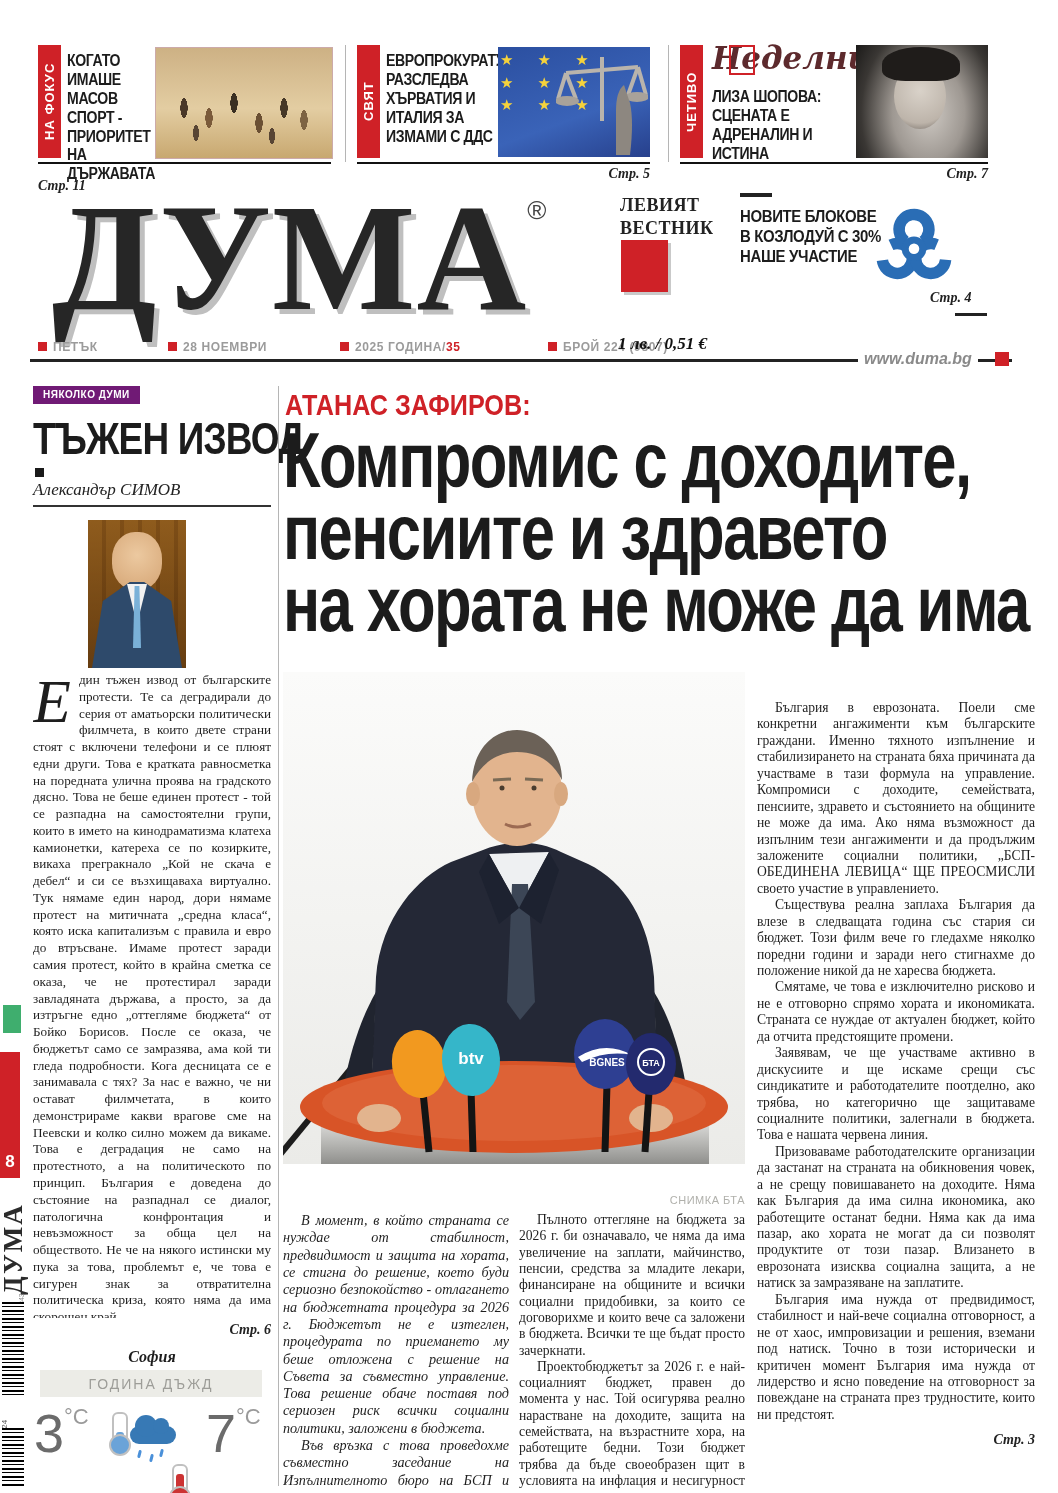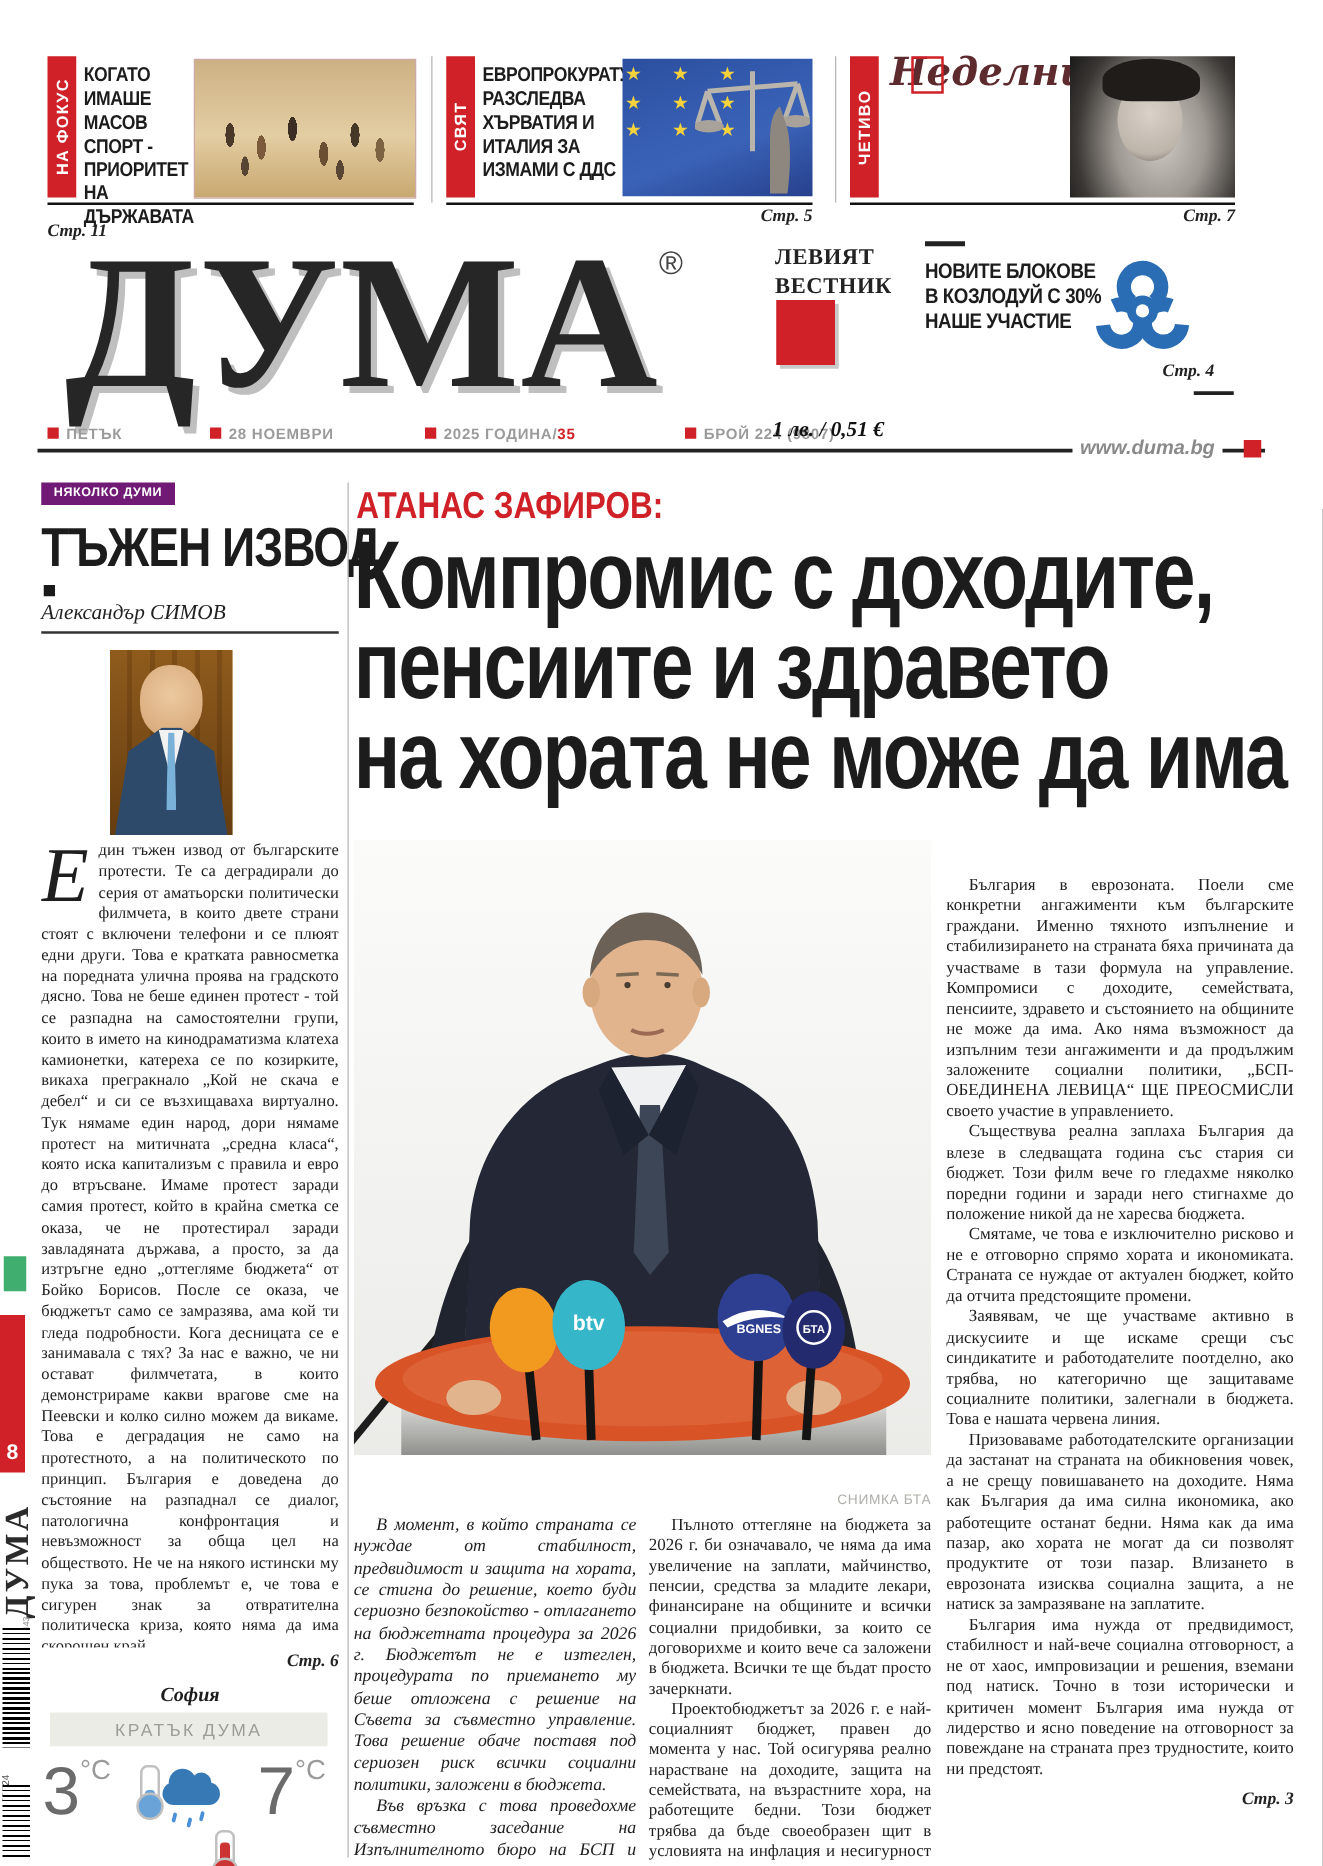--- a/index.html
+++ b/index.html
@@ -94,20 +94,23 @@
   </div>
   <div class="abs rule2" style="left:357px;top:162px;width:293px;"></div>
   <div class="abs pageref" style="left:357px;top:166px;width:293px;text-align:right;">Стр. 5</div>
 
   <div class="abs vsep" style="left:668px;top:45px;height:117px;"></div>
 
   <div class="abs teaser-label" style="left:680px;top:45px;width:23px;height:113px;">ЧЕТИВО</div>
   <div class="abs serif-i" style="left:712px;top:40px;font-size:31px;font-weight:bold;color:#5d2a2d;
        font-family:'DejaVu Serif',serif;">Неделник</div>
   <div class="abs" style="left:729px;top:45px;width:22px;height:26px;border:2px solid #cf2127;"></div>
+  <div class="abs" style="left:712px;top:88px;width:150px;">
+    <div class="teaser-title">ЛИЗА ШОПОВА: СЦЕНАТА Е АДРЕНАЛИН И ИСТИНА</div>
+  </div>
   <div class="abs" style="left:856px;top:45px;width:132px;height:113px;overflow:hidden;
        background:radial-gradient(90px 120px at 55% 60%,#cfcac4 0%,#9e9892 40%,#3a3734 75%,#191817 100%);">
     <div class="abs" style="left:38px;top:18px;width:52px;height:66px;border-radius:50%;
       background:radial-gradient(circle at 50% 42%,#d9d2c9 0%,#bdb4aa 70%,#6b645e 100%);"></div>
     <div class="abs" style="left:26px;top:2px;width:78px;height:34px;border-radius:50% 50% 30% 30%;
       background:#1f1c1a;"></div>
   </div>
   <div class="abs rule2" style="left:680px;top:162px;width:308px;"></div>
   <div class="abs pageref" style="left:680px;top:166px;width:308px;text-align:right;">Стр. 7</div>
 
@@ -177,21 +180,21 @@
   </div>
 
   <div class="abs bodytext col" style="left:33px;top:672px;width:238px;height:646px;">
     <span class="dropcap">Е</span>
     <span>дин тъжен извод от българските протести. Те са деградирали до серия от аматьорски политически филмчета, в които двете страни стоят с включени телефони и се плюят едни други. Това е кратката равносметка на поредната улична проява на градското дясно. Това не беше единен протест - той се разпадна на самостоятелни групи, които в името на кинодраматизма клатеха камионетки, катереха се по козирките, викаха прегракнало „Кой не скача е дебел“ и си се възхищаваха виртуално. Тук нямаме един народ, дори нямаме протест на митичната „средна класа“, която иска капитализъм с правила и евро до втръсване. Имаме протест заради самия протест, който в крайна сметка се оказа, че не протестирал заради завладяната държава, а просто, за да изтръгне едно „оттегляме бюджета“ от Бойко Борисов. После се оказа, че бюджетът само се замразява, ама кой ти гледа подробности. Кога десницата се е занимавала с тях? За нас е важно, че ни остават филмчетата, в които демонстрираме какви врагове сме на Пеевски и колко силно можем да викаме. Това е деградация не само на протестното, а на политическото по принцип. България е доведена до състояние на разпаднал се диалог, патологична конфронтация и невъзможност за обща цел на обществото. Не че на някого истински му пука за това, проблемът е, че това е сигурен знак за отвратителна политическа криза, която няма да има скорошен край.</span>
   </div>
   <div class="abs pageref" style="left:33px;top:1322px;width:238px;text-align:right;">Стр. 6</div>
 
   <div class="abs serif-i" style="left:33px;top:1348px;width:238px;text-align:center;font-weight:bold;
        font-size:16px;">София</div>
-  <div class="abs graybar" style="left:40px;top:1370px;width:222px;height:27px;">КРАТЪК ДУМА</div>
+  <div class="abs graybar" style="left:40px;top:1370px;width:222px;height:27px;">ГОДИНА ДЪЖД</div>
   <div class="abs" style="left:34px;top:1402px;font-size:54px;color:#6b6b6b;font-family:'Liberation Sans',sans-serif;"><span>3</span><span style="font-size:22px;vertical-align:28px;color:#9a9a9a;">°C</span></div>
   <div class="abs thermo" style="left:112px;top:1412px;">
     <div class="fill" style="height:12px;background:#6aa3d8;"></div>
     <div class="bulb" style="background:#6aa3d8;"></div>
   </div>
   <div class="abs cloud" style="left:130px;top:1392px;">
     <div class="drop" style="left:8px;top:24px;"></div>
     <div class="drop" style="left:20px;top:28px;"></div>
     <div class="drop" style="left:30px;top:23px;"></div>
   </div>

